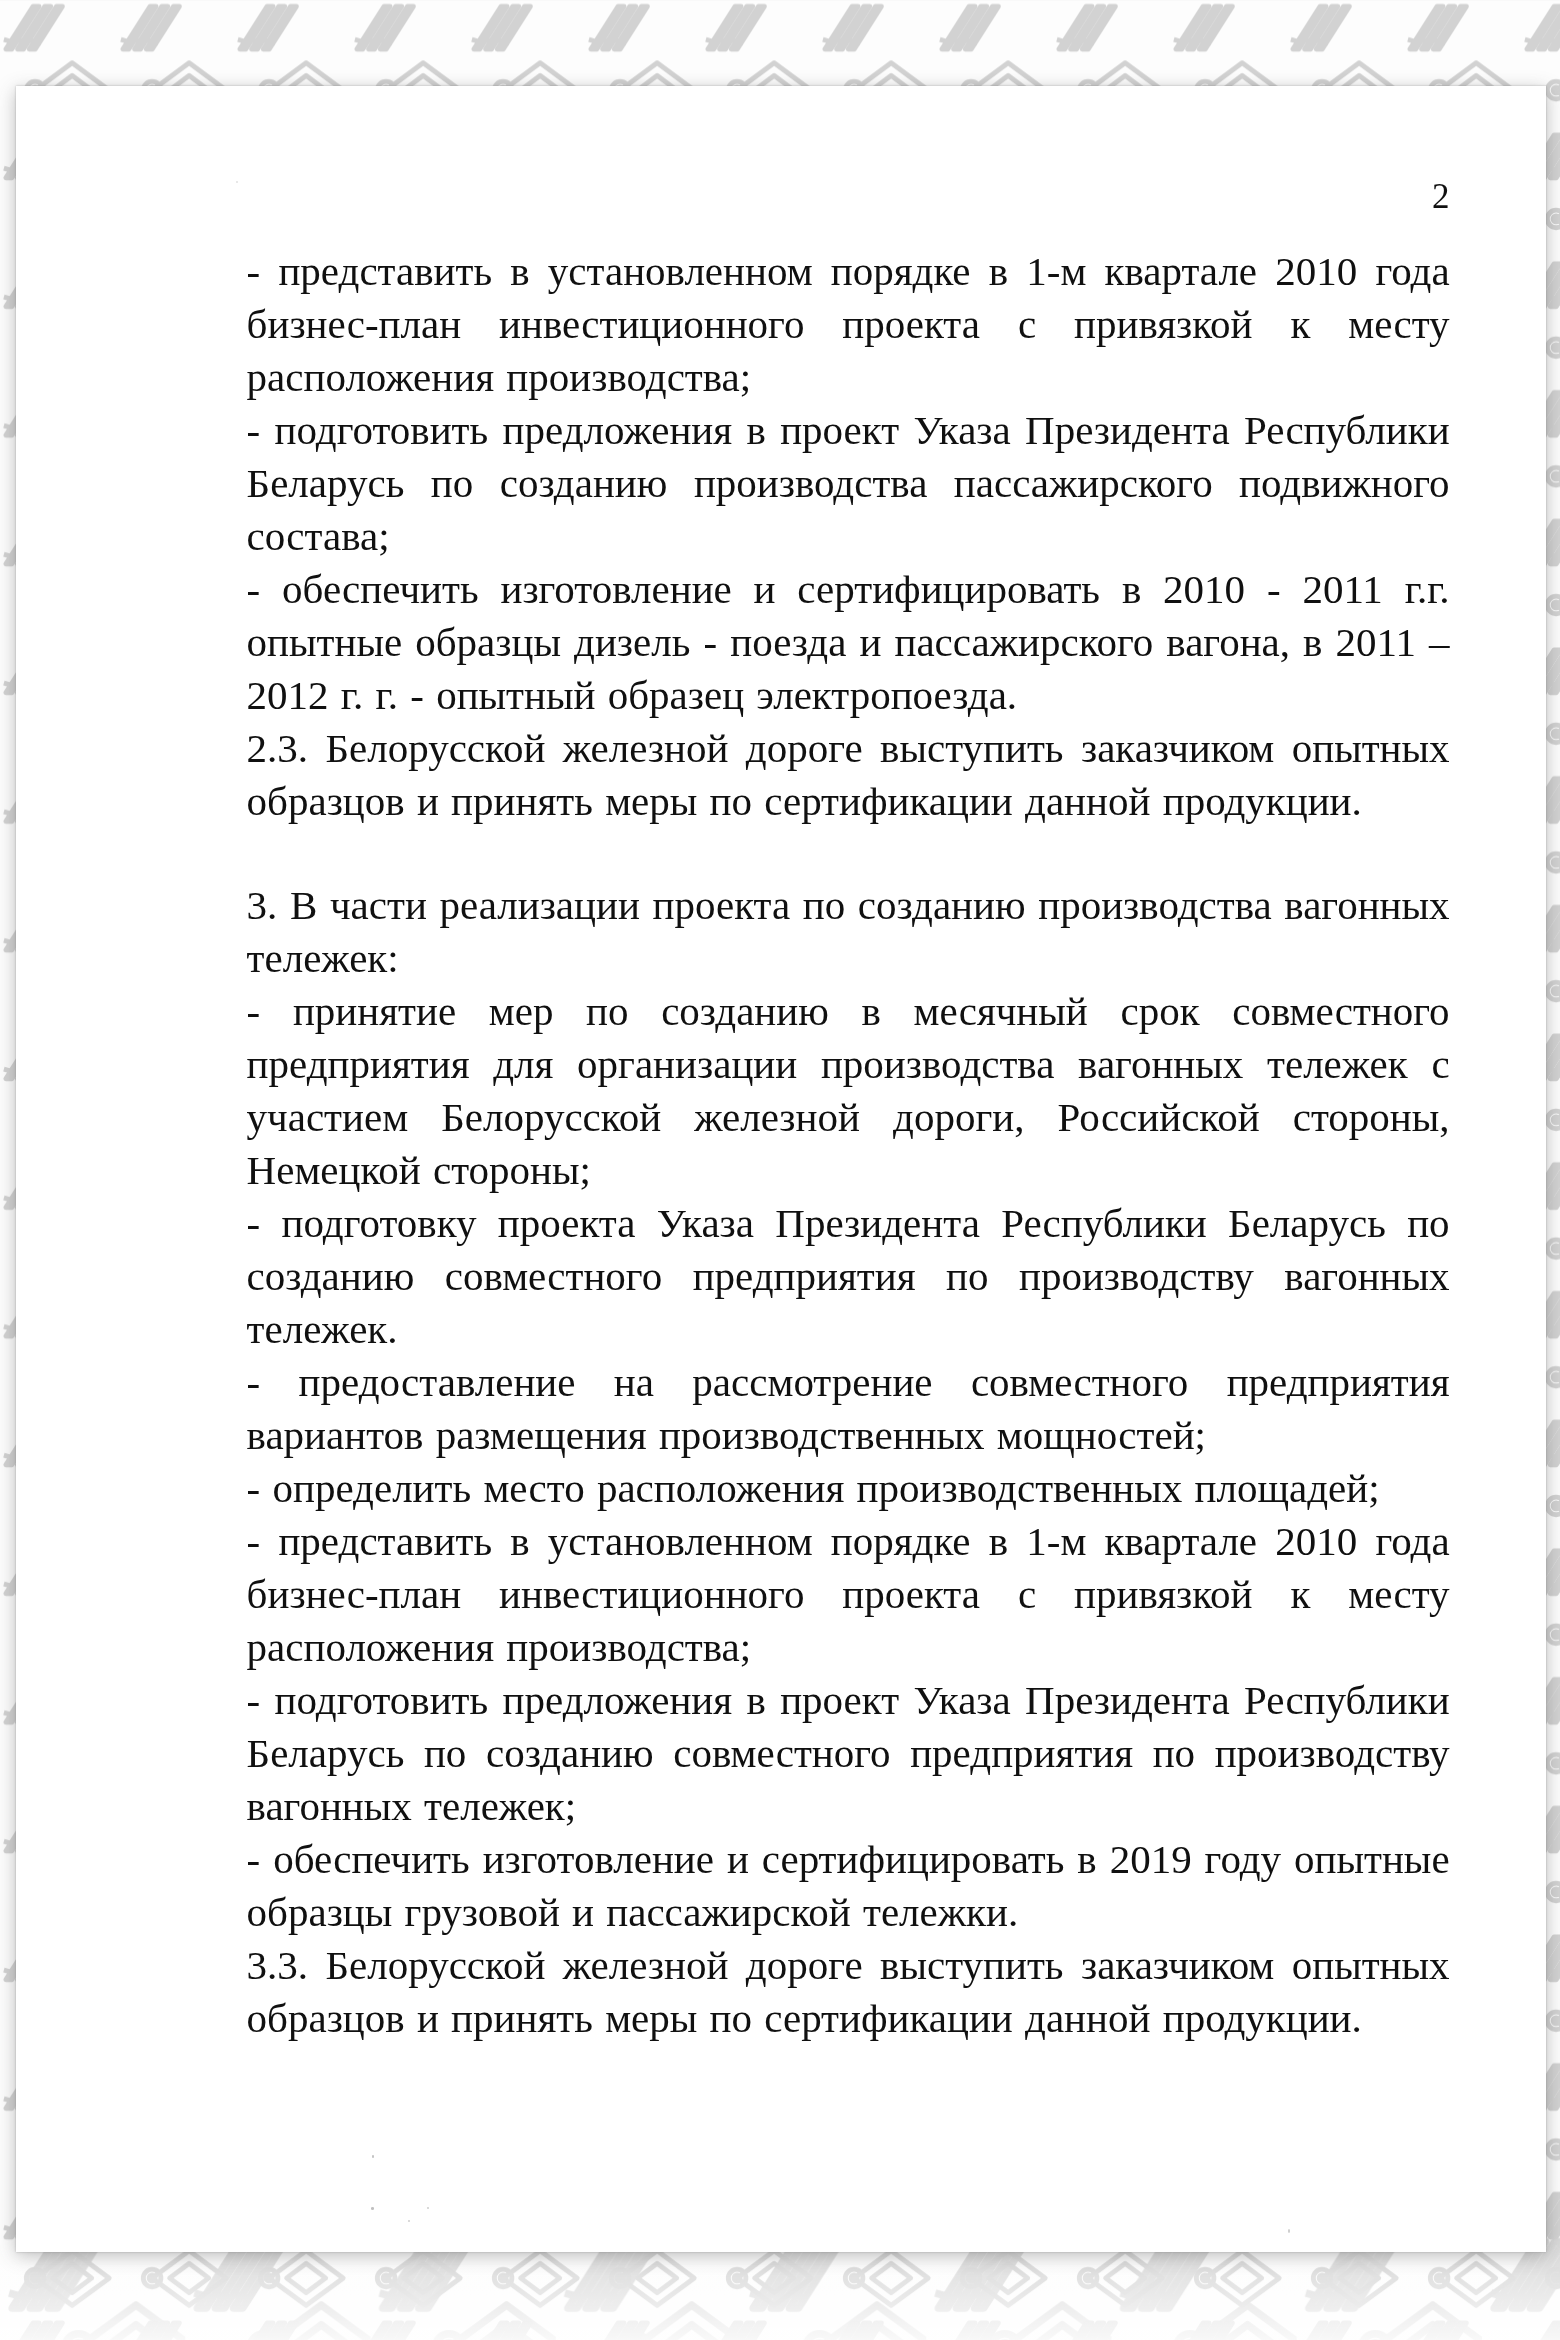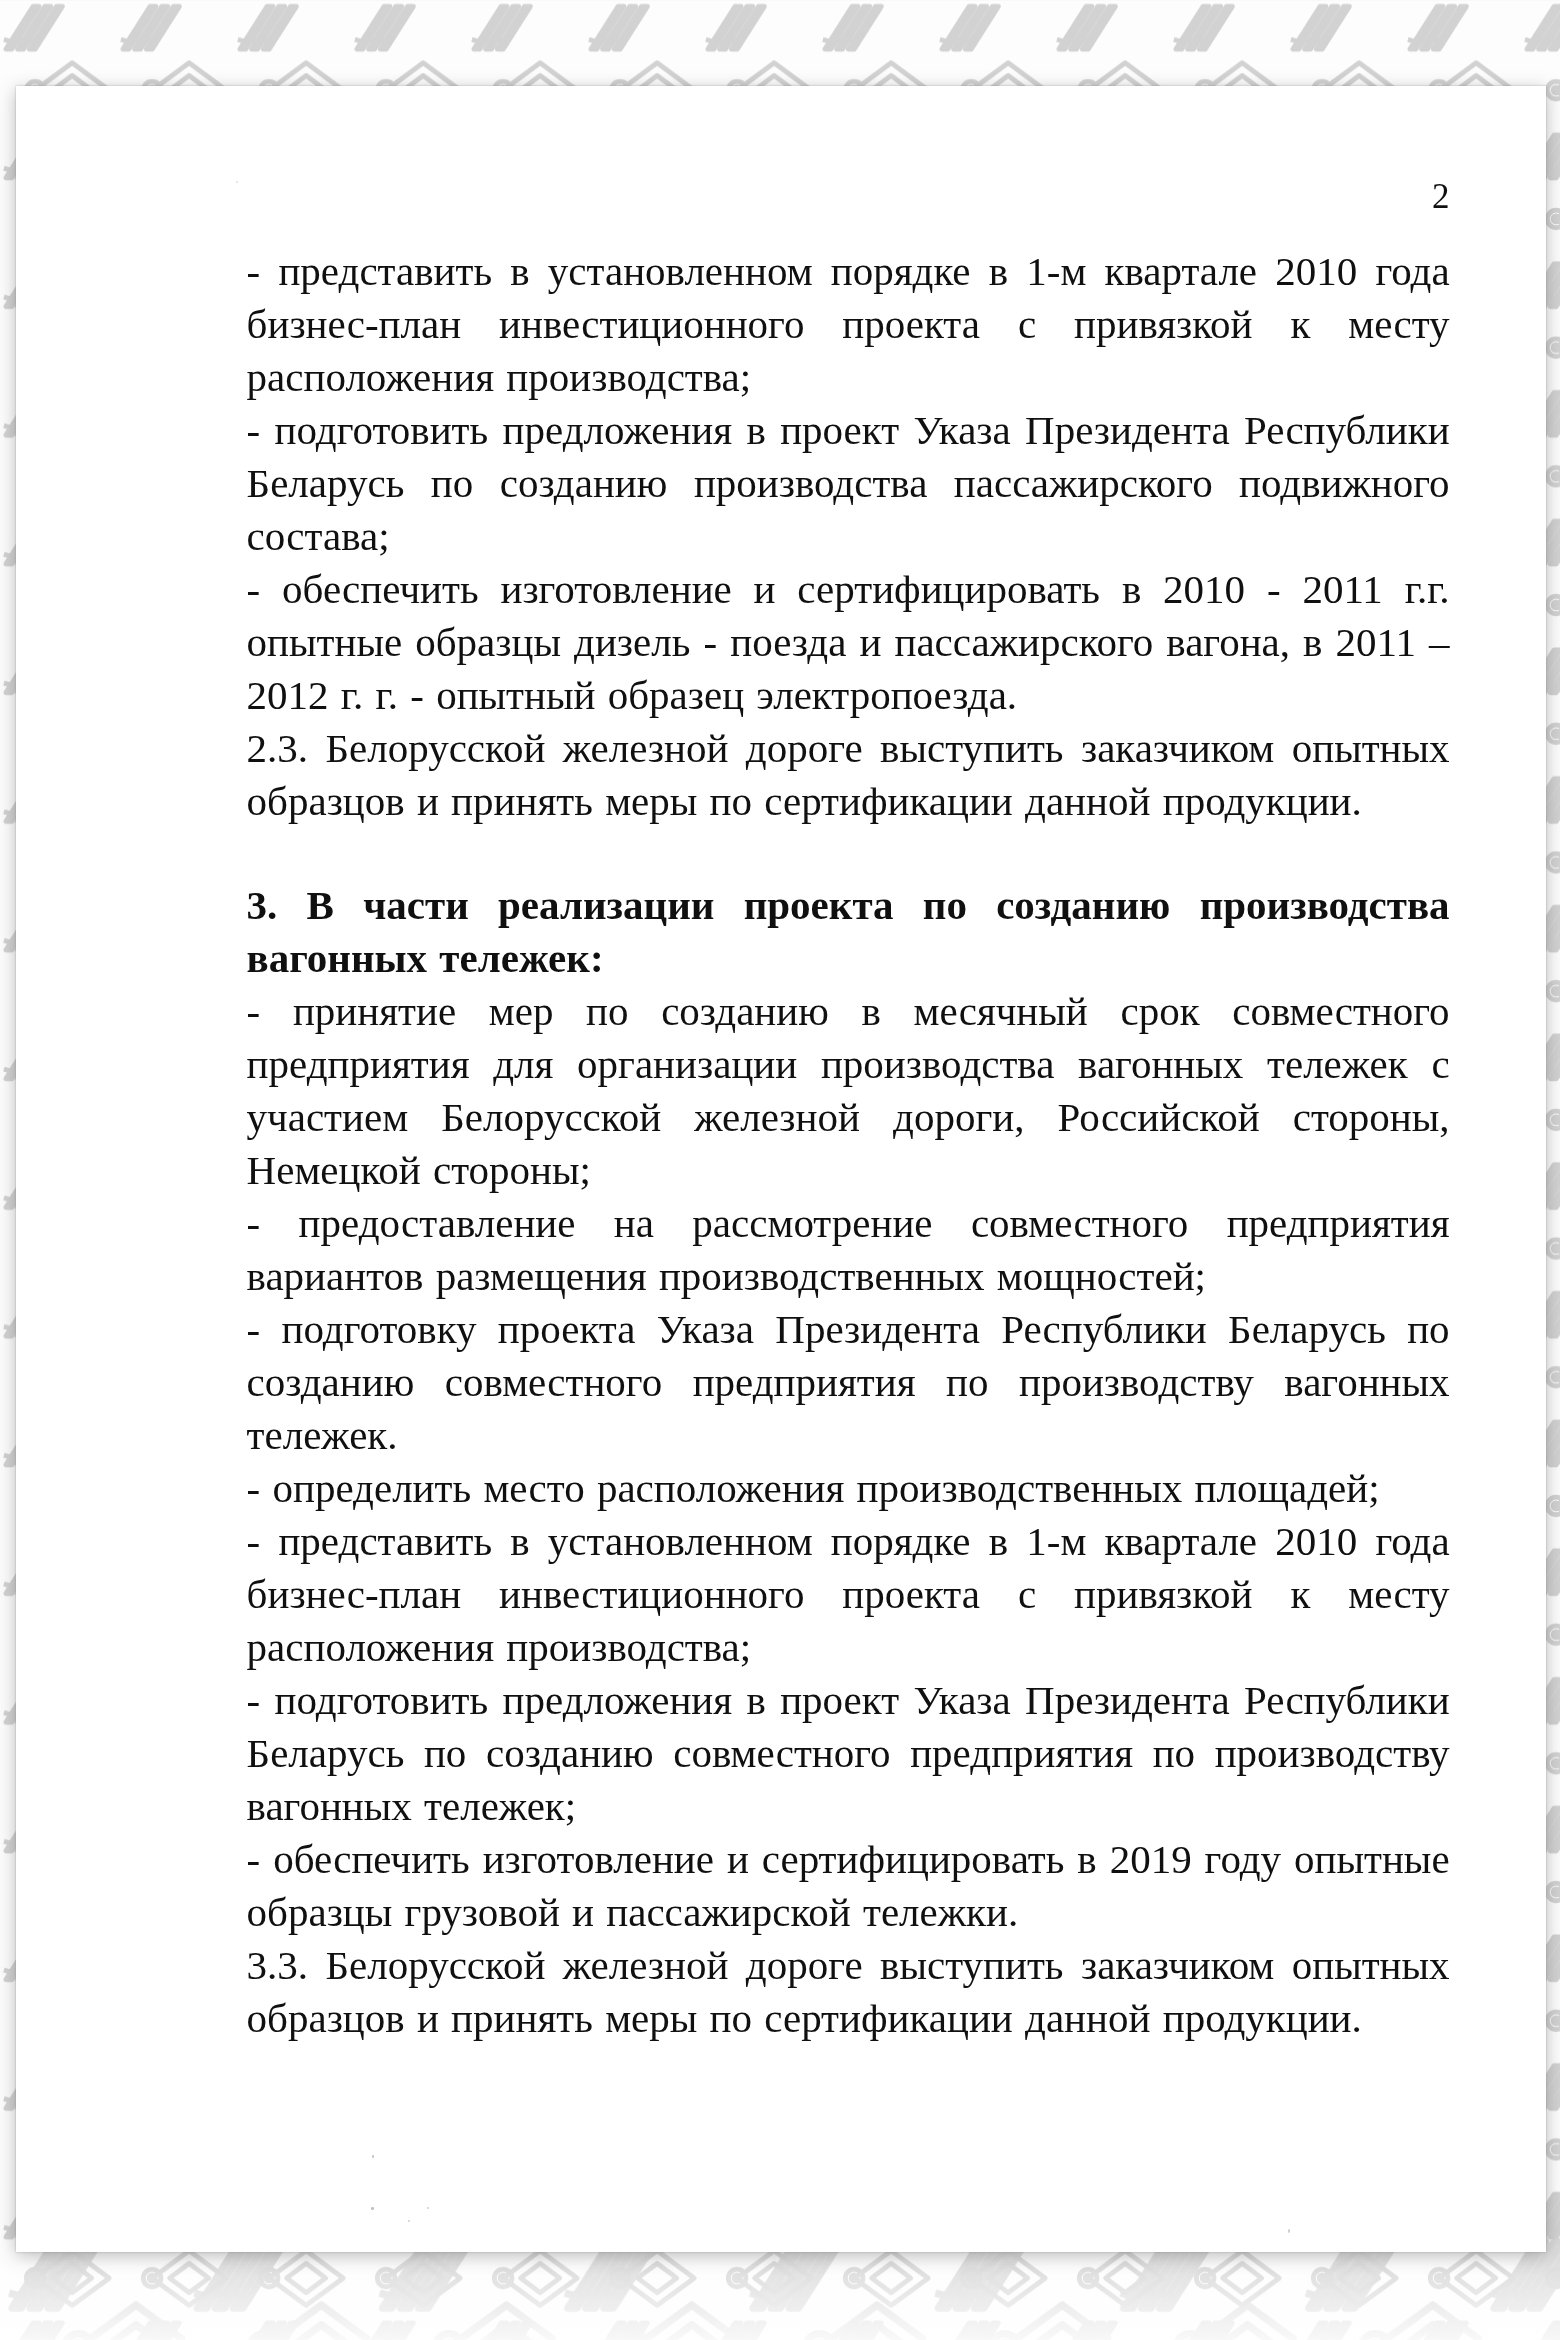--- a/index.html
+++ b/index.html
@@ -41,21 +41,21 @@
     line-height: 53px;
     text-align: justify;
     text-align-last: left;
     word-spacing: 2px;
     margin-top: 22px;
   }
   .text-body p {
     margin: 0;
   }
   .para-heading {
-    font-weight: bold;
+    font-weight: normal;
     margin-top: 51px !important;
   }
   .speck {
     position: absolute;
     background: #8a8a8a;
     border-radius: 50%;
   }
 </style>
 </head>
 <body>
@@ -99,22 +99,22 @@
 
 <div class="page">
   <div class="page-number">2</div>
   <div class="text-body">
       <p class="para-item">- представить в установленном порядке в 1-м квартале 2010 года бизнес-план инвестиционного проекта с привязкой к месту расположения производства;</p>
       <p class="para-item">- подготовить предложения в проект Указа Президента Республики Беларусь по созданию производства пассажирского подвижного состава;</p>
       <p class="para-item">- обеспечить изготовление и сертифицировать в 2010 - 2011 г.г. опытные образцы дизель - поезда и пассажирского вагона, в 2011 – 2012 г. г. - опытный образец электропоезда.</p>
       <p class="para-item">2.3. Белорусской железной дороге выступить заказчиком опытных образцов и принять меры по сертификации данной продукции.</p>
       <p class="para-heading">3. В части реализации проекта по созданию производства вагонных тележек:</p>
       <p class="para-item">- принятие мер по созданию в месячный срок совместного предприятия для организации производства вагонных тележек с участием Белорусской железной дороги, Российской стороны, Немецкой стороны;</p>
+      <p class="para-item">- подготовку проекта Указа Президента Республики Беларусь по созданию совместного предприятия по производству вагонных тележек.</p>
       <p class="para-item">- предоставление на рассмотрение совместного предприятия вариантов размещения производственных мощностей;</p>
-      <p class="para-item">- подготовку проекта Указа Президента Республики Беларусь по созданию совместного предприятия по производству вагонных тележек.</p>
       <p class="para-item">- определить место расположения производственных площадей;</p>
       <p class="para-item">- представить в установленном порядке в 1-м квартале 2010 года бизнес-план инвестиционного проекта с привязкой к месту расположения производства;</p>
       <p class="para-item">- подготовить предложения в проект Указа Президента Республики Беларусь по созданию совместного предприятия по производству вагонных тележек;</p>
       <p class="para-item">- обеспечить изготовление и сертифицировать в 2019 году опытные образцы грузовой и пассажирской тележки.</p>
       <p class="para-item">3.3. Белорусской железной дороге выступить заказчиком опытных образцов и принять меры по сертификации данной продукции.</p>
     </div>
 
   <div class="speck" style="left:220px;top:95px;width:2.9px;height:2px;opacity:.25"></div>
   <div class="speck" style="left:356px;top:2069px;width:2.9px;height:2.9px;opacity:.5"></div>
   <div class="speck" style="left:355px;top:2121px;width:3.9px;height:2.9px;opacity:.55"></div>

